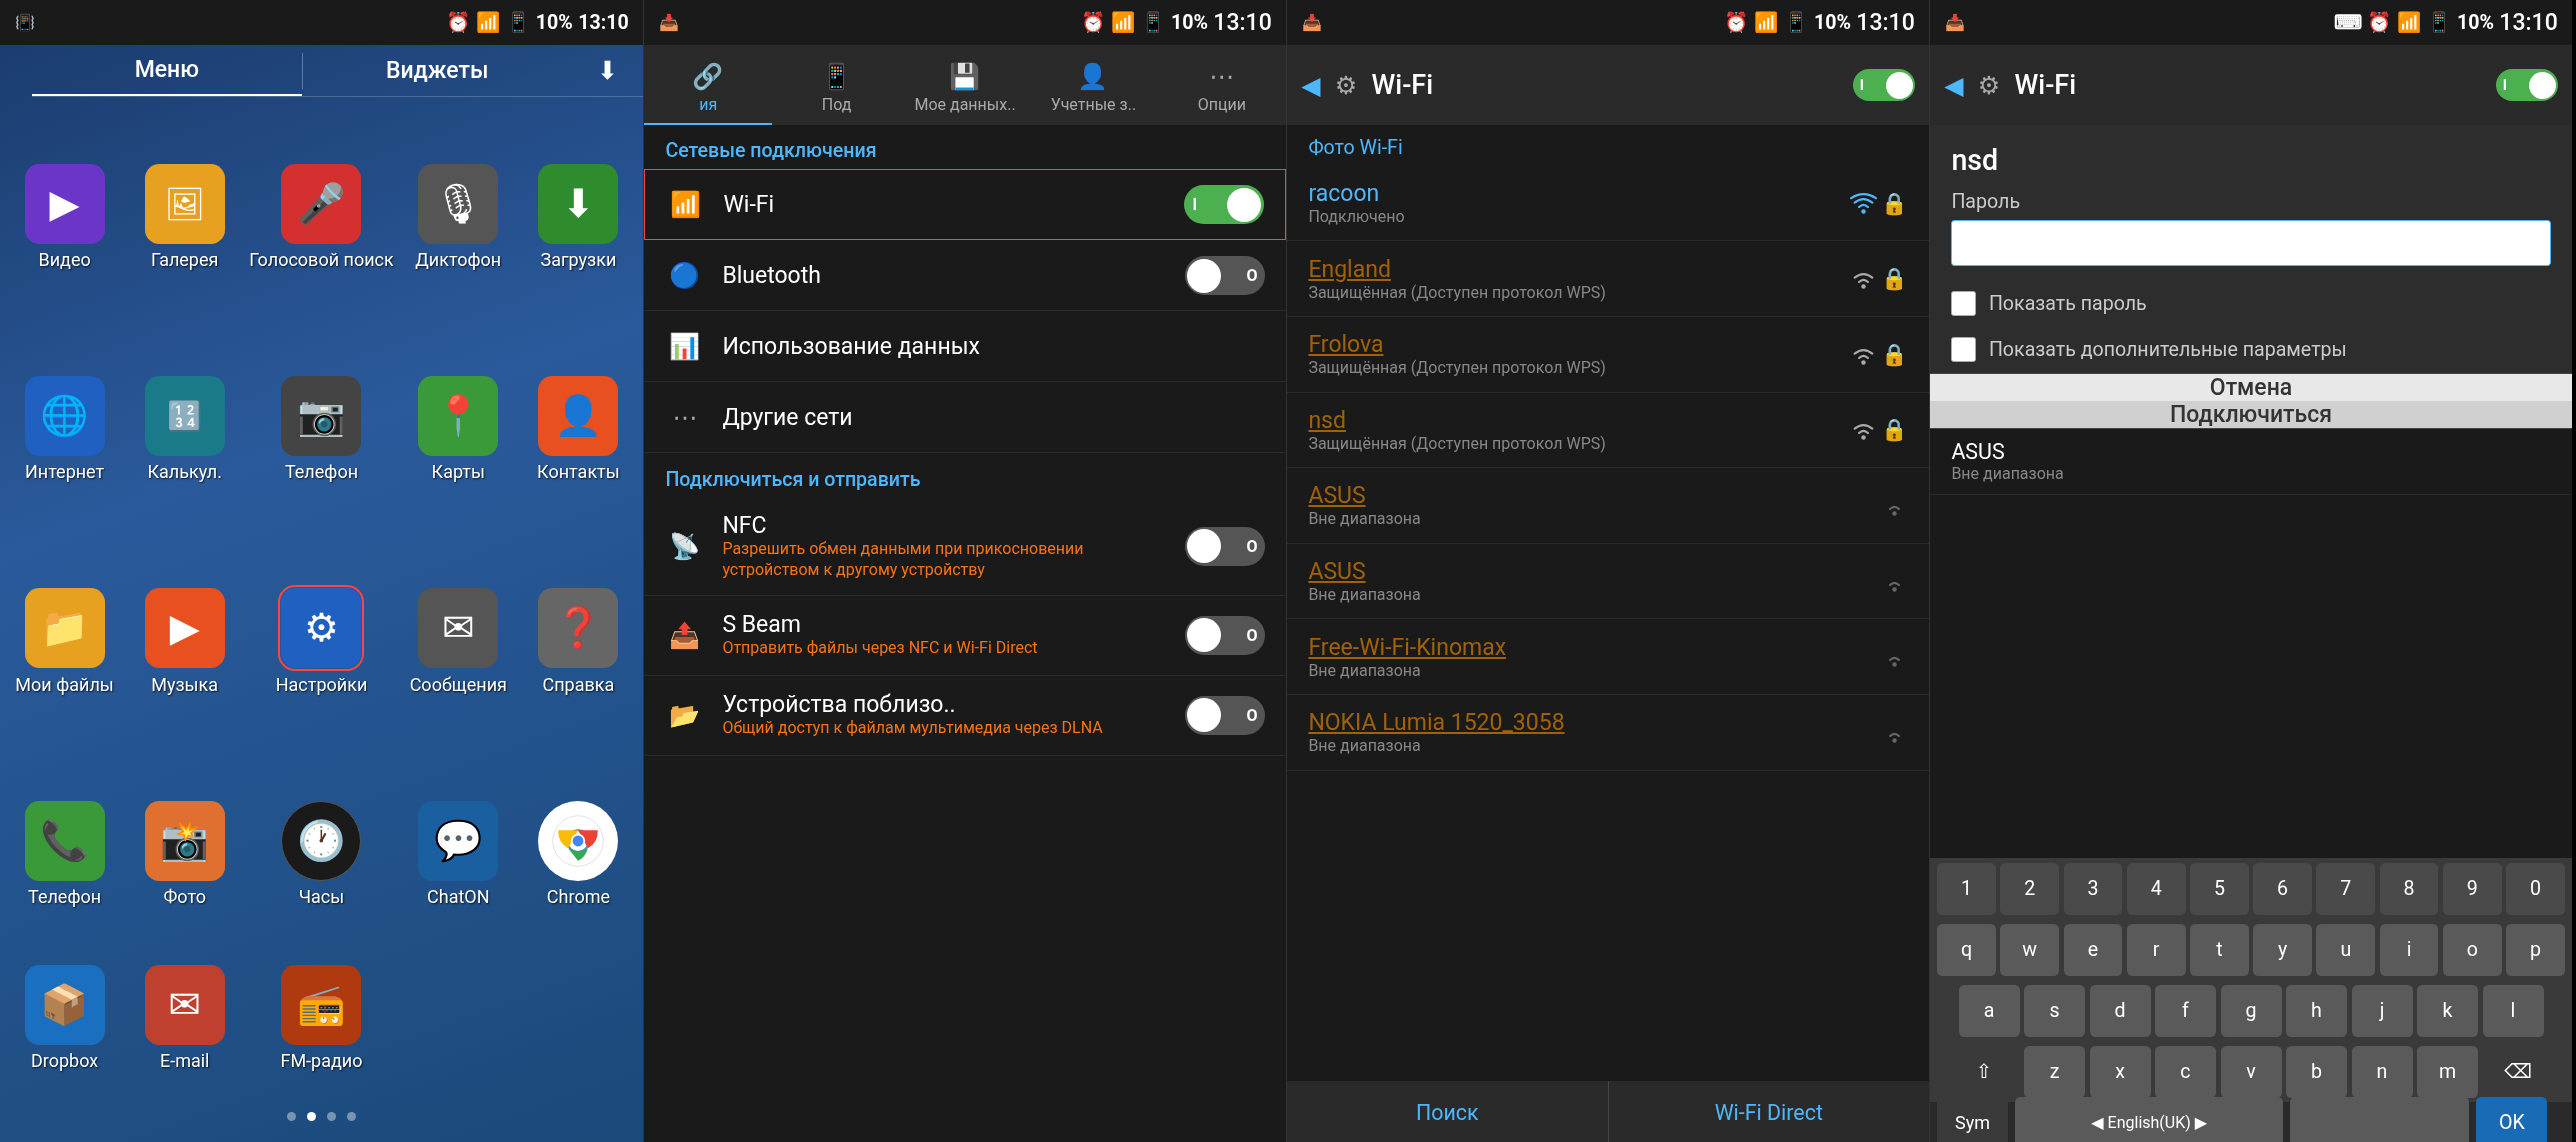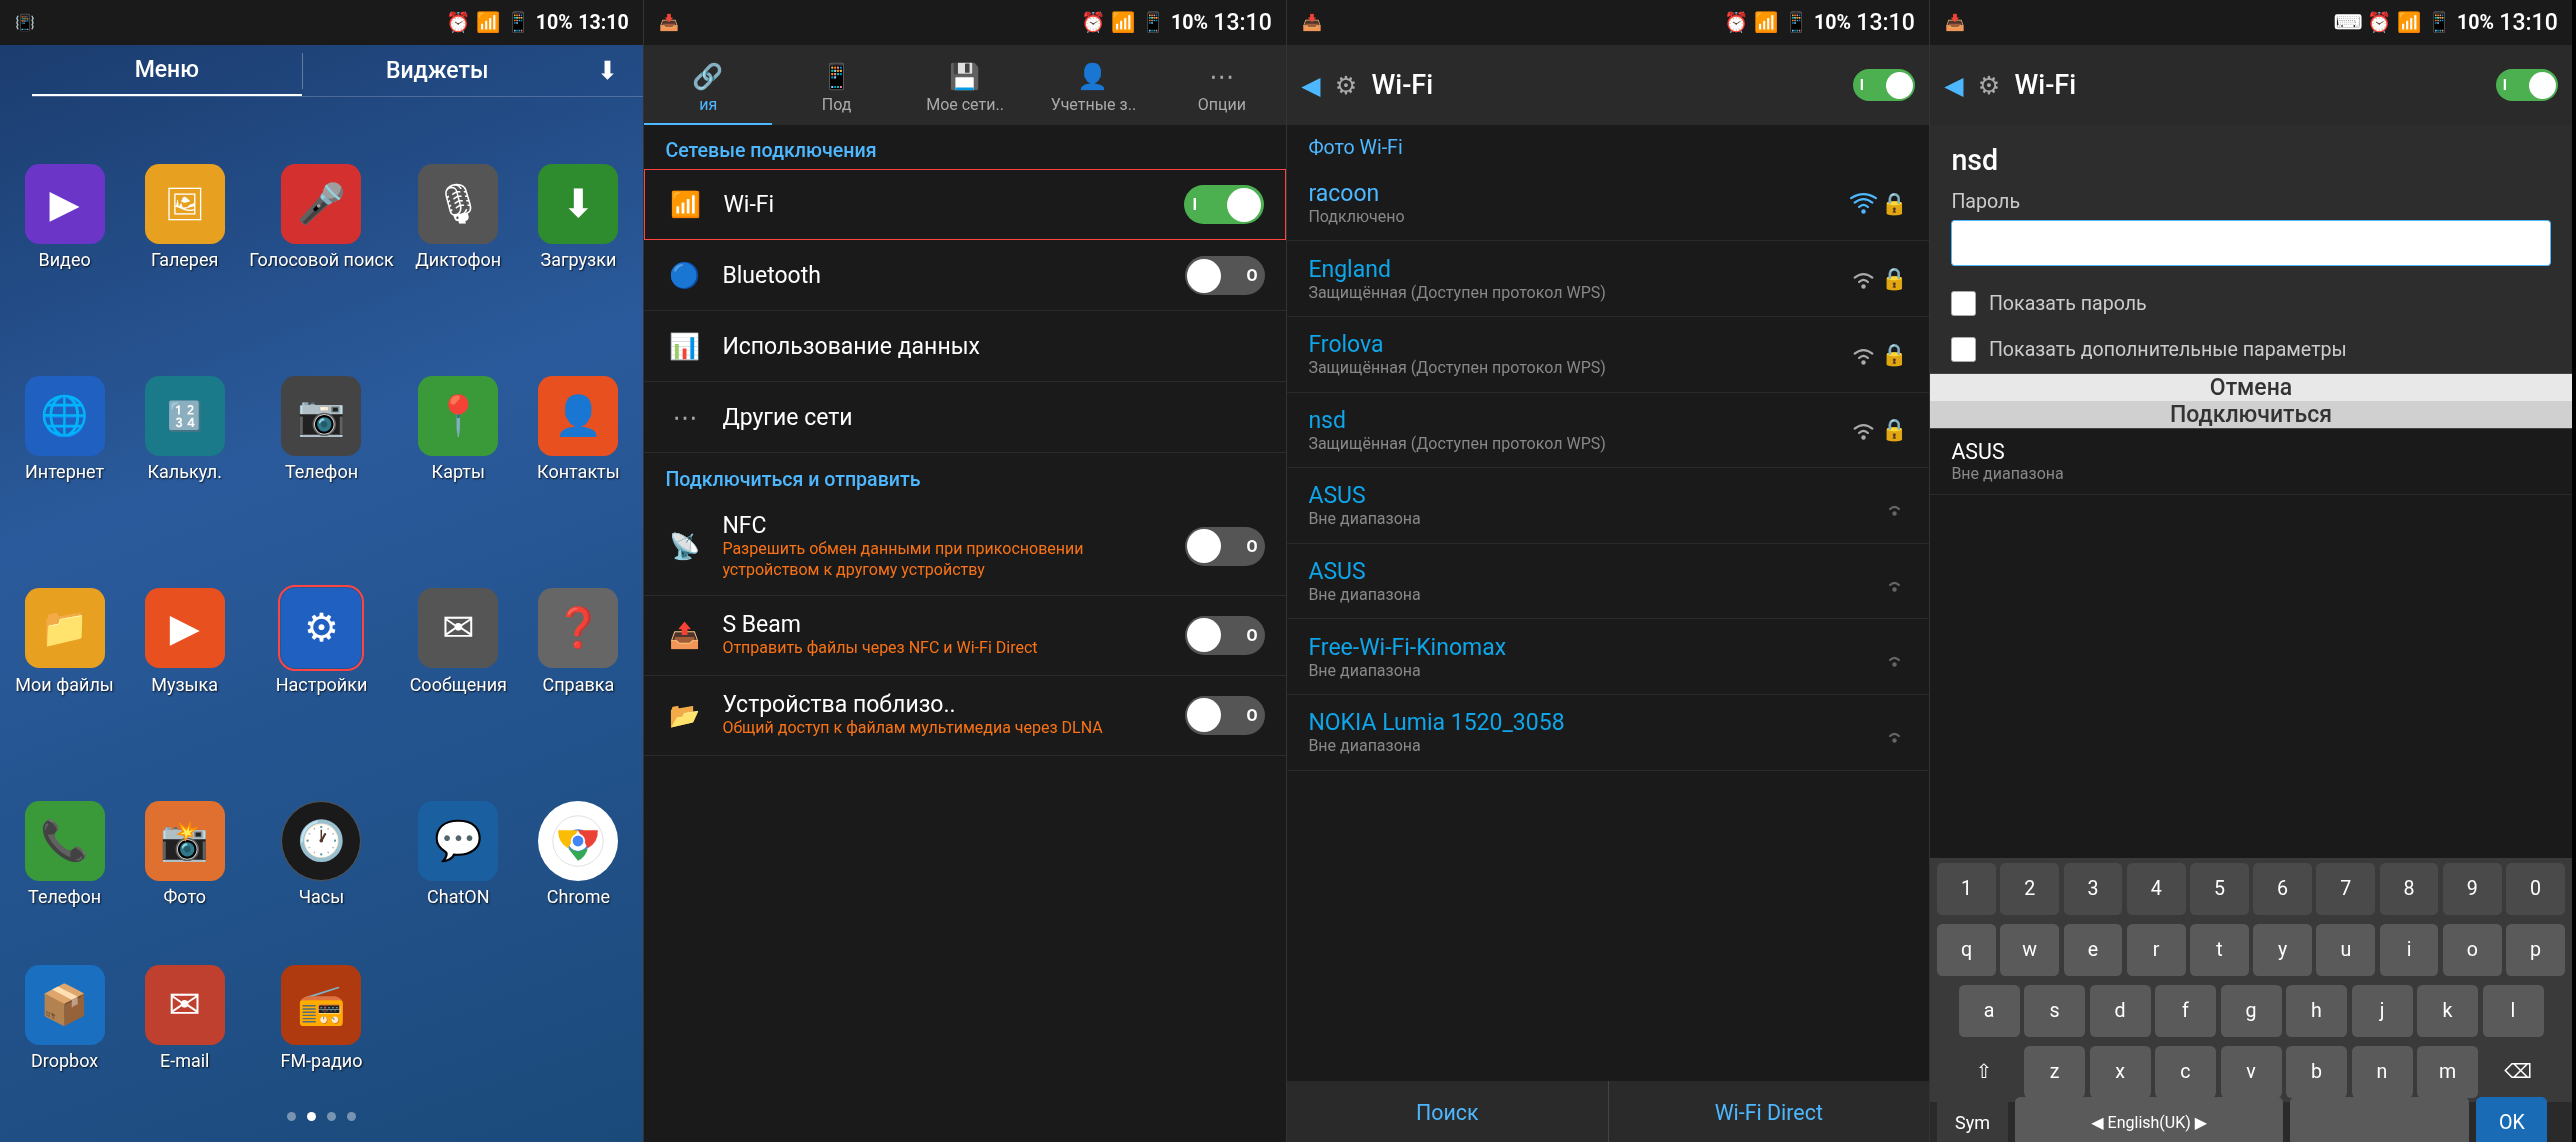--- a/index.html
+++ b/index.html
@@ -220,21 +220,21 @@
     .wifi-header-title { font-size: 27px; color: #fff; font-weight: 500; flex: 1; }
     .wifi-network-item {
       padding: 14.3px 21.4px;
       border-bottom: 0.9px solid #2a2a2a;
       display: flex;
       align-items: center;
       gap: 10.7px;
     }
     .wifi-network-text { flex: 1; }
     .wifi-network-name { font-size: 23px; color: #4db8ff; }
-    .wifi-network-name.white { color: #0ea5e9; }
+    .wifi-network-name.white { color: #a16207; text-decoration: underline; }
     .wifi-network-status { font-size: 16px; color: #888; }
     .wifi-signal-icon { color: #aaa; font-size: 21.4px; display: flex; align-items: center; gap: 3.6px; }
     .wifi-bottom-bar {
       position: absolute;
       bottom: 0;
       left: 0;
       right: 0;
       height: 62px;
       background: #2a2a2a;
       display: flex;
@@ -528,21 +528,21 @@
     <div class="settings-tab active">
       <span class="tab-icon">🔗</span>
       <span>ия</span>
     </div>
     <div class="settings-tab">
       <span class="tab-icon">📱</span>
       <span>Под</span>
     </div>
     <div class="settings-tab">
       <span class="tab-icon">💾</span>
-      <span>Мое сети..</span>
+      <span>Мое данных..</span>
     </div>
     <div class="settings-tab">
       <span class="tab-icon">👤</span>
       <span>Учетные з..</span>
     </div>
     <div class="settings-tab">
       <span class="tab-icon">⋯</span>
       <span>Опции</span>
     </div>
   </div>

